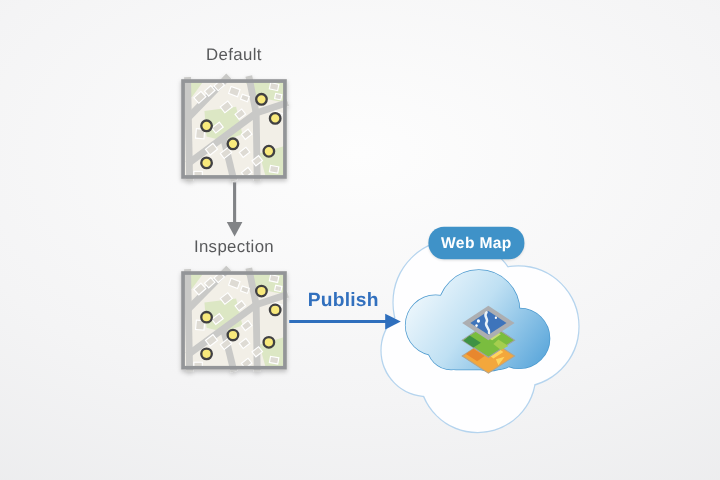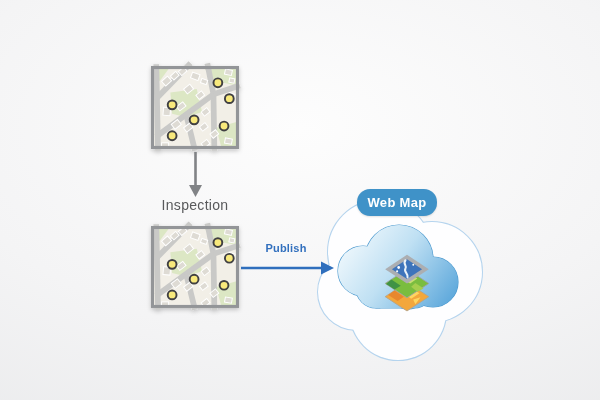--- a/index.html
+++ b/index.html
@@ -8,21 +8,21 @@
     background:radial-gradient(130% 115% at 50% 32%, #FDFDFD 0%, #F4F4F5 45%, #E4E5E7 100%);
     font-family:"Liberation Sans", sans-serif;
   }
   .stage svg.canvas{position:absolute;left:0;top:0;}
   .lbl{position:absolute;color:var(--label-gray,#58595B);}
   .node-label{width:130px;text-align:center;font-size:14px;letter-spacing:.3px;}
   #default-label{left:130px;top:37px;}
   #inspection-label{left:130px;top:197px;}
   #publish-label{
     left:250px;top:242px;width:72px;text-align:center;
-    font-size:11px;font-weight:700;color:var(--publish-blue,#3270BE);letter-spacing:.2px;
+    font-size:16px;font-weight:700;color:var(--publish-blue,#3270BE);letter-spacing:.2px;
   }
   #web-map-badge{
     position:absolute;left:357px;top:189px;width:80px;height:27px;
     background:var(--accent-blue,#3F92C8);color:#fff;font-size:13px;font-weight:700;
     display:flex;align-items:center;justify-content:center;letter-spacing:.3px;
     border-radius:13px;box-shadow:0 1px 2px rgba(0,0,0,.12);
   }
   #feature-service-label{
     left:347px;top:310px;font-size:13.5px;font-weight:700;line-height:1.3;
     color:var(--feature-service-blue,#2E7CC0);white-space:pre-line;letter-spacing:.2px;
@@ -164,20 +164,21 @@
         <circle cx="433" cy="282" r="25"></circle>
         <circle cx="376" cy="288" r="20"></circle>
         <circle cx="408" cy="290" r="19"></circle>
         <rect x="360" y="266" width="74" height="42" rx="20"></rect>
       </g>
     </g>
 
     <use href="#layers-icon" transform="translate(381,251) scale(0.52,0.55)"></use>
   </svg>
 
+  <div class="lbl node-label" id="default-label">Default</div>
 
   <div class="lbl node-label" id="inspection-label">Inspection</div>
 
   <div class="lbl" id="publish-label">Publish</div>
 
   <div id="web-map-badge">Web Map</div>
 
 </div>
 
 </body></html>

